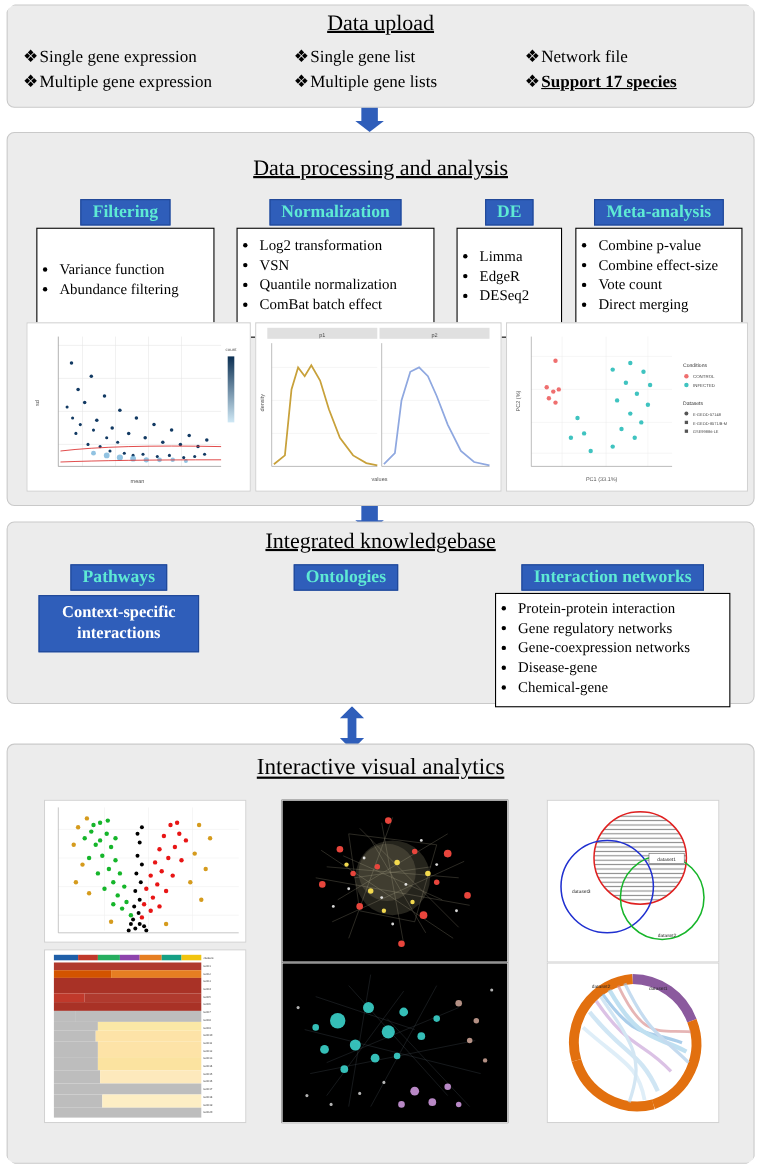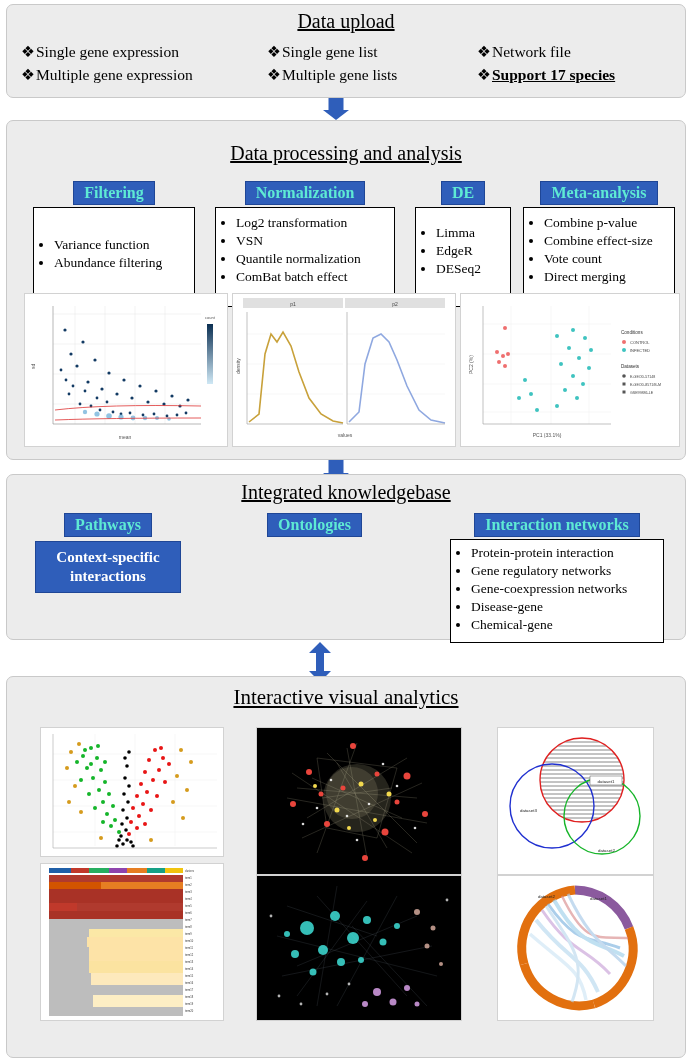--- a/index.html
+++ b/index.html
@@ -1,17 +1,17 @@
 <!DOCTYPE html>
 <html><head>
 <meta charset="utf-8">
 <style>
   html,body{margin:0;padding:0;background:#ffffff;}
   body{width:692px;height:1062px;font-family:"Liberation Serif",serif;color:#000;}
-  .page{position:relative;width:692px;height:1062px;overflow:hidden;}
+  .page{position:relative;width:692px;height:1062px;overflow:hidden;border-radius:27px;}
 
   .panel{position:absolute;background:#ececec;border:1px solid #c9c9c9;border-radius:7px;box-sizing:border-box;}
   .sec-title{text-align:center;font-size:20px;font-weight:400;text-decoration:underline;}
   .sec-title.big{font-size:21px;}
 
   
   .dia-list{list-style:none;margin:0;padding:0;}
   .dia-list li{font-size:15.5px;line-height:20px;margin:3px 0;white-space:nowrap;}
   .dia-list li .mk{display:inline-block;width:15px;}
   .bold-u{font-weight:bold;text-decoration:underline;}

